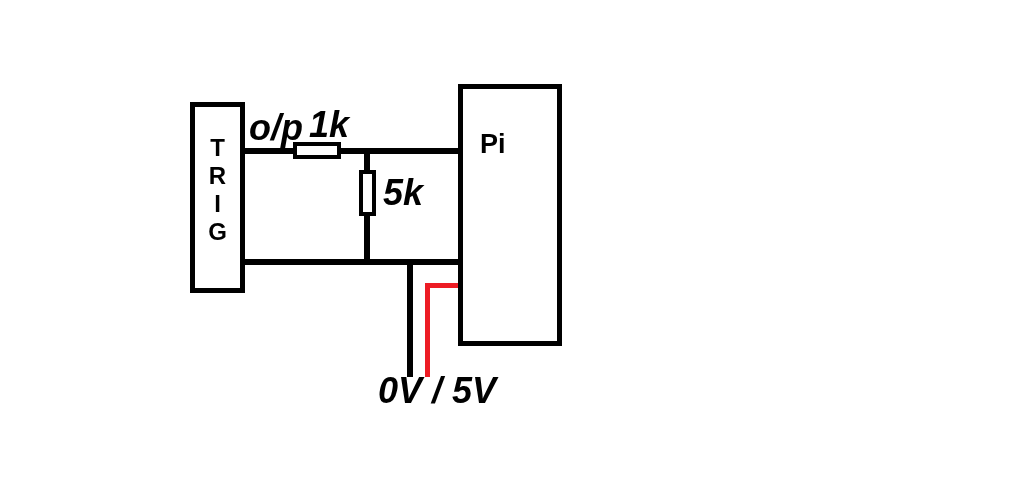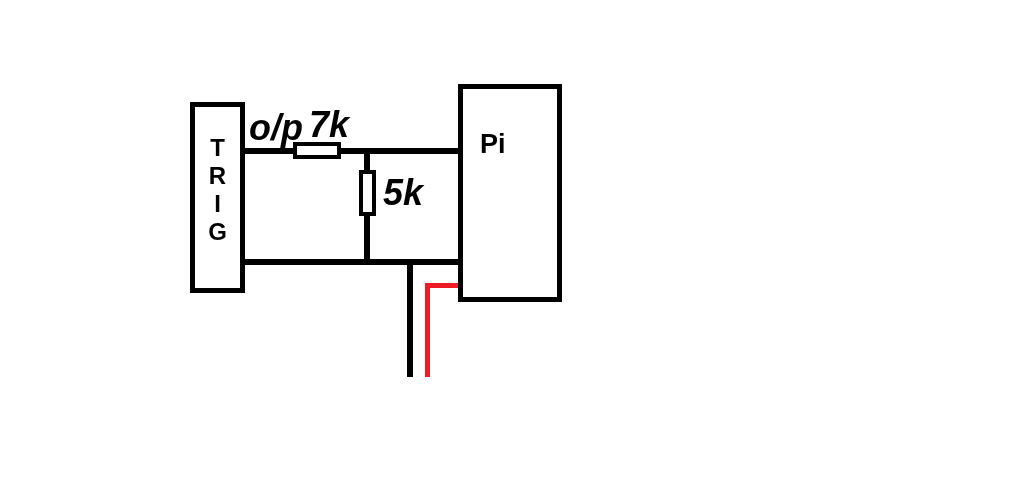--- a/index.html
+++ b/index.html
@@ -40,21 +40,21 @@
   #r-series { left: 293px; top: 142px; width: 48px; height: 17px; }
   #r-shunt  { left: 359px; top: 170px; width: 17px; height: 46px; }
 
   
   .box {
     position: absolute;
     background: var(--background);
     border: 5px solid var(--wire);
   }
   #trig-box { left: 190px; top: 102px; width: 55px; height: 191px; }
-  #pi-box   { left: 458px; top: 84px;  width: 104px; height: 218px; }
+  #pi-box   { left: 458px; top: 84px;  width: 104px; height: 262px; }
 
   .trig-letters {
     position: absolute; inset: 0;
     display: flex; flex-direction: column;
     align-items: center; justify-content: center;
     transform: translateY(-8px);
     font-size: 24px; font-weight: bold; line-height: 28px;
     color: var(--text);
   }
   .pi-label {
@@ -99,16 +99,17 @@
       <span>I</span>
       <span>G</span>
     </div>
   </div>
 
   <div class="box" id="pi-box">
     <span class="pi-label">Pi</span>
   </div>
 
   <span class="lbl" id="lbl-op">o/p</span>
-  <span class="lbl" id="lbl-3k">7k</span>
+  <span class="lbl" id="lbl-3k">1k</span>
   <span class="lbl" id="lbl-1k">5k</span>
+  <span class="lbl" id="lbl-supply">0V / 5V</span>
 
 </div>
 
 </body></html>

